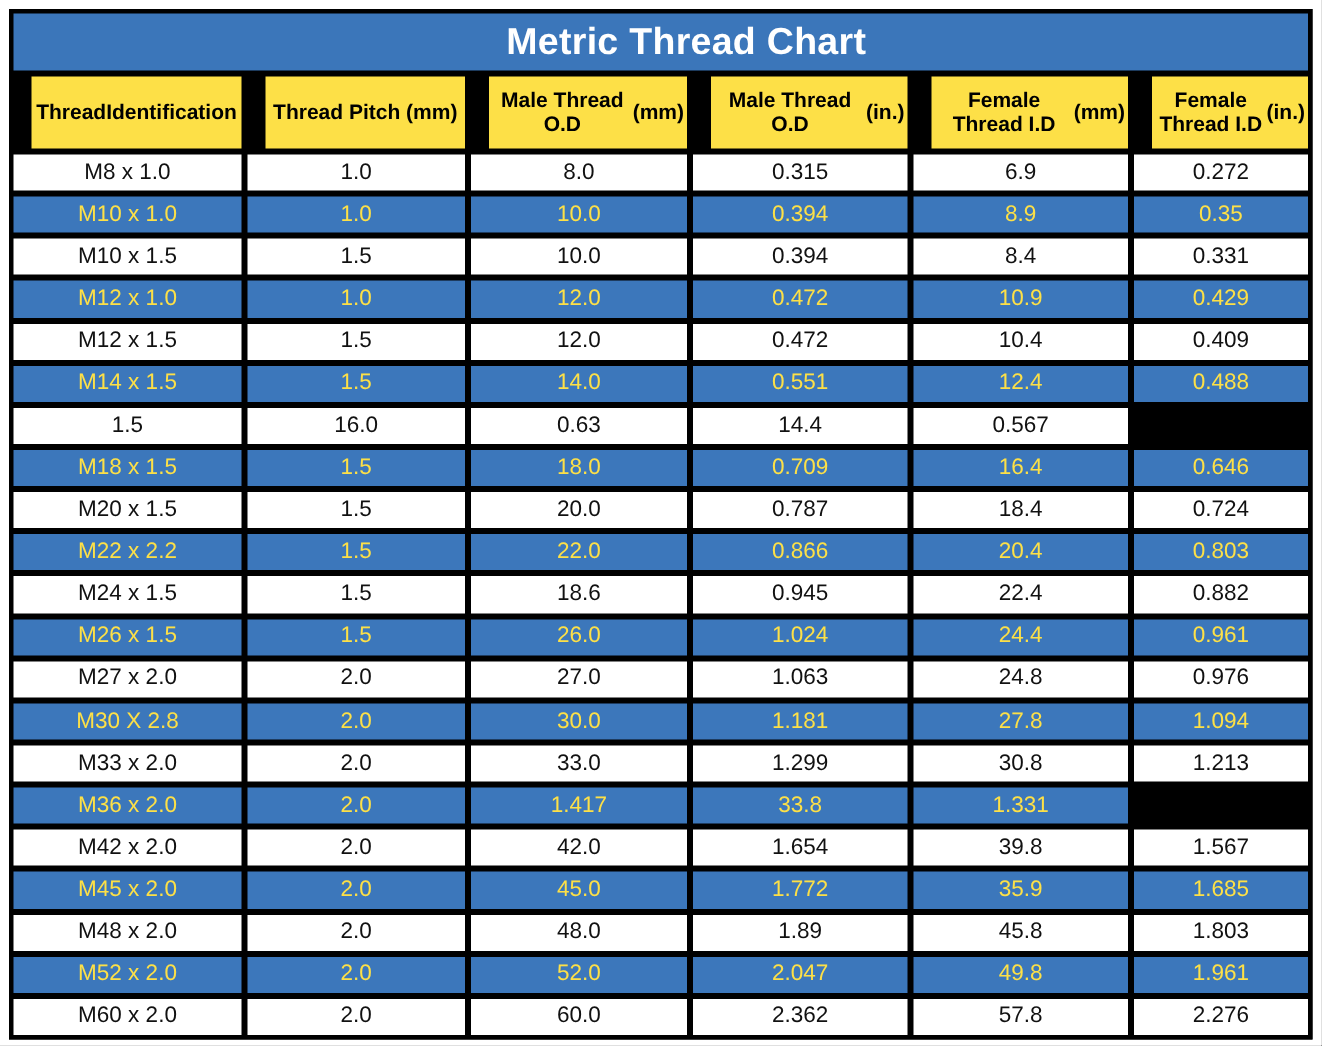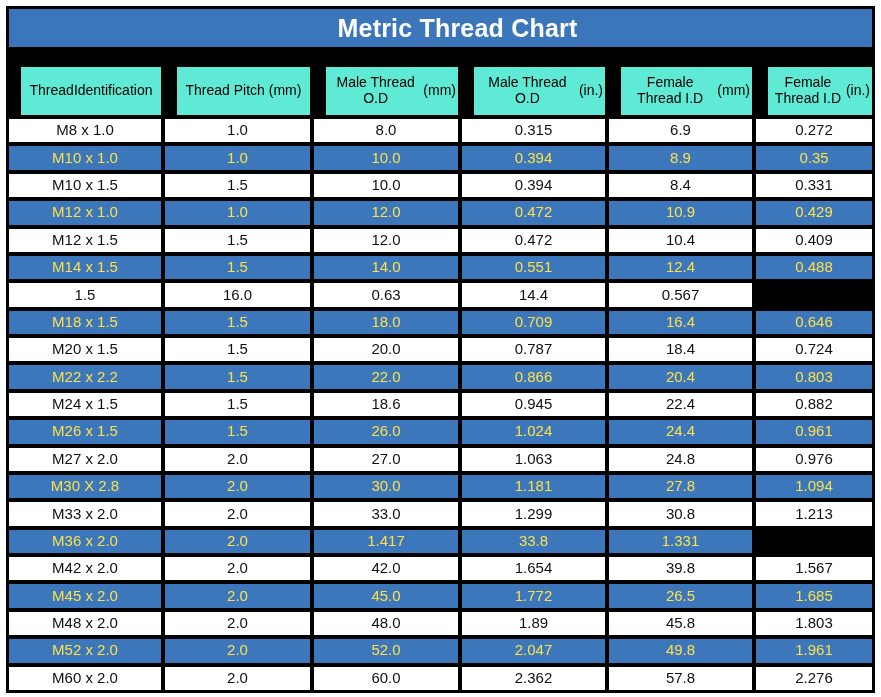--- a/index.html
+++ b/index.html
@@ -34,21 +34,21 @@
   }
 
   
   .title-bar {
     flex: 0 0 auto;
     height: 38px;
     background: #3b76ba;
     display: flex;
     align-items: center;
     justify-content: center;
-    margin-bottom: 20px;
+    margin-bottom: 4px;
     padding-left: 34px;
   }
   .title-text {
     color: #ffffff;
     font-size: 25px;
     font-weight: bold;
     letter-spacing: 0.2px;
     line-height: 1;
   }
 
@@ -78,23 +78,23 @@
     align-items: center;
     justify-content: center;
     text-align: center;
     font-size: 15px;
     line-height: 1.12;
     overflow: hidden;
     white-space: nowrap;
   }
 
   .header-row .cell {
-    background: #5eead4;
+    background: #fde047;
     color: #000000;
-    font-weight: normal;
+    font-weight: bold;
     font-size: 14px;
     white-space: normal;
     padding: 0 2px;
     margin-left: 12px;
   }
 
   .row.odd .cell {
     background: #ffffff;
     color: #111111;
   }
@@ -255,21 +255,21 @@
             <div class="cell">2.0</div>
             <div class="cell">42.0</div>
             <div class="cell">1.654</div>
             <div class="cell">39.8</div>
             <div class="cell">1.567</div>
           </div><div class="row even">
             <div class="cell">M45 x 2.0</div>
             <div class="cell">2.0</div>
             <div class="cell">45.0</div>
             <div class="cell">1.772</div>
-            <div class="cell">26.5</div>
+            <div class="cell">35.9</div>
             <div class="cell">1.685</div>
           </div><div class="row odd">
             <div class="cell">M48 x 2.0</div>
             <div class="cell">2.0</div>
             <div class="cell">48.0</div>
             <div class="cell">1.89</div>
             <div class="cell">45.8</div>
             <div class="cell">1.803</div>
           </div><div class="row even">
             <div class="cell">M52 x 2.0</div>

